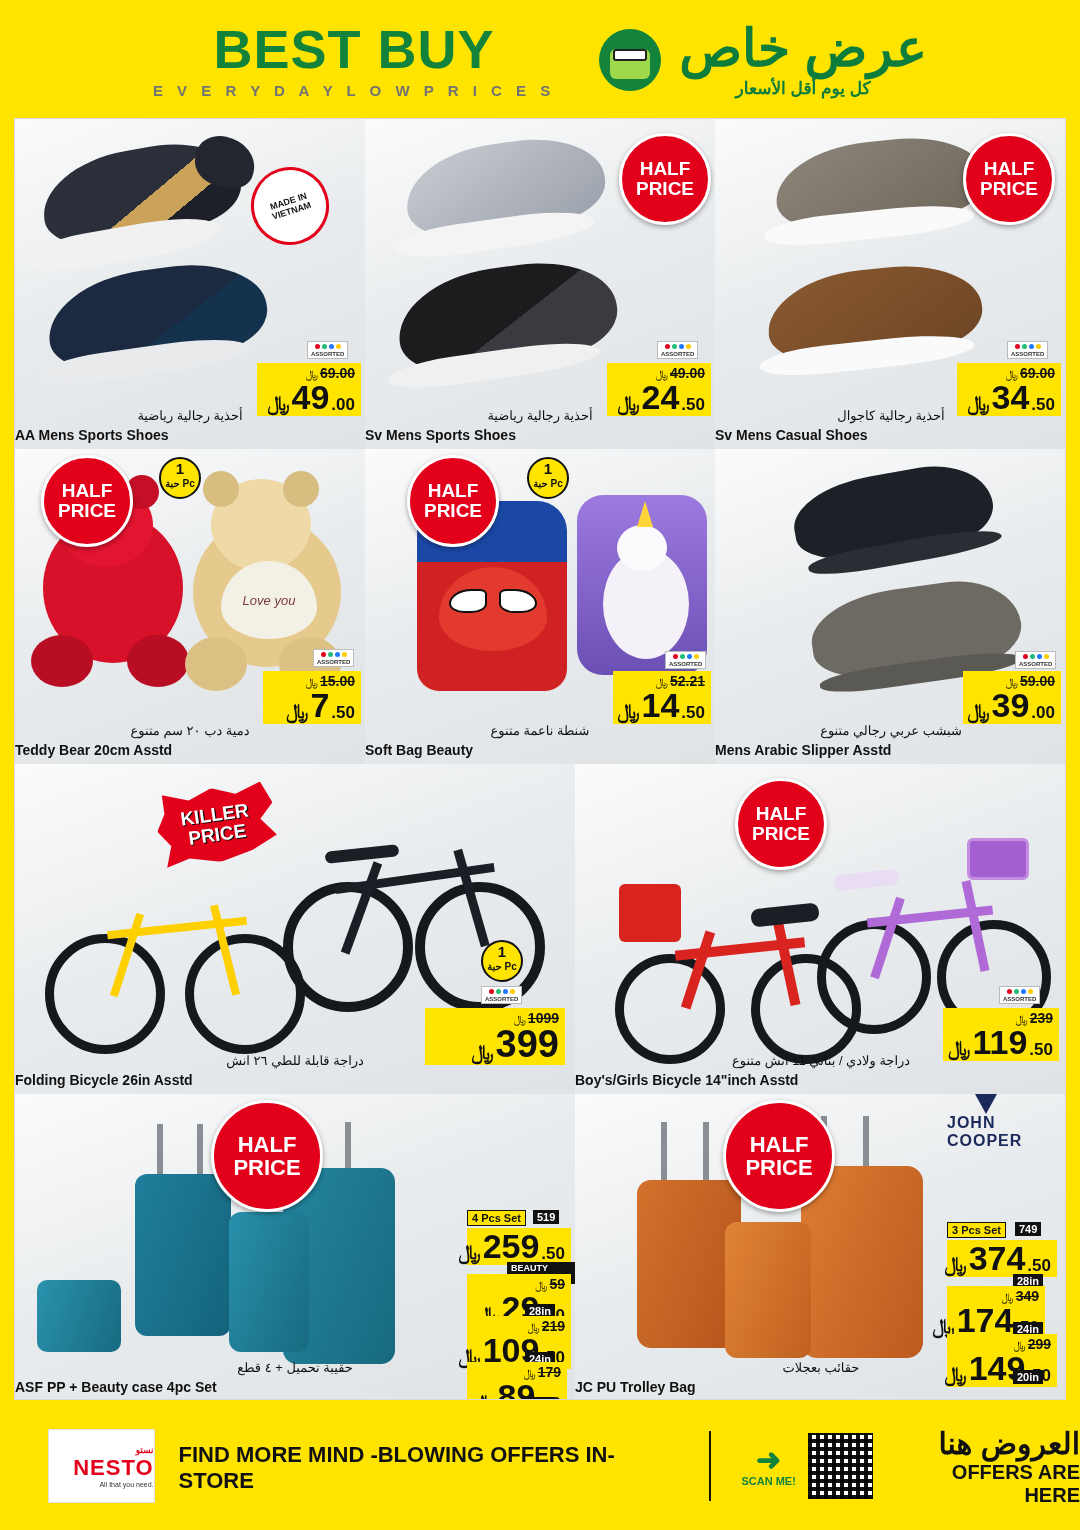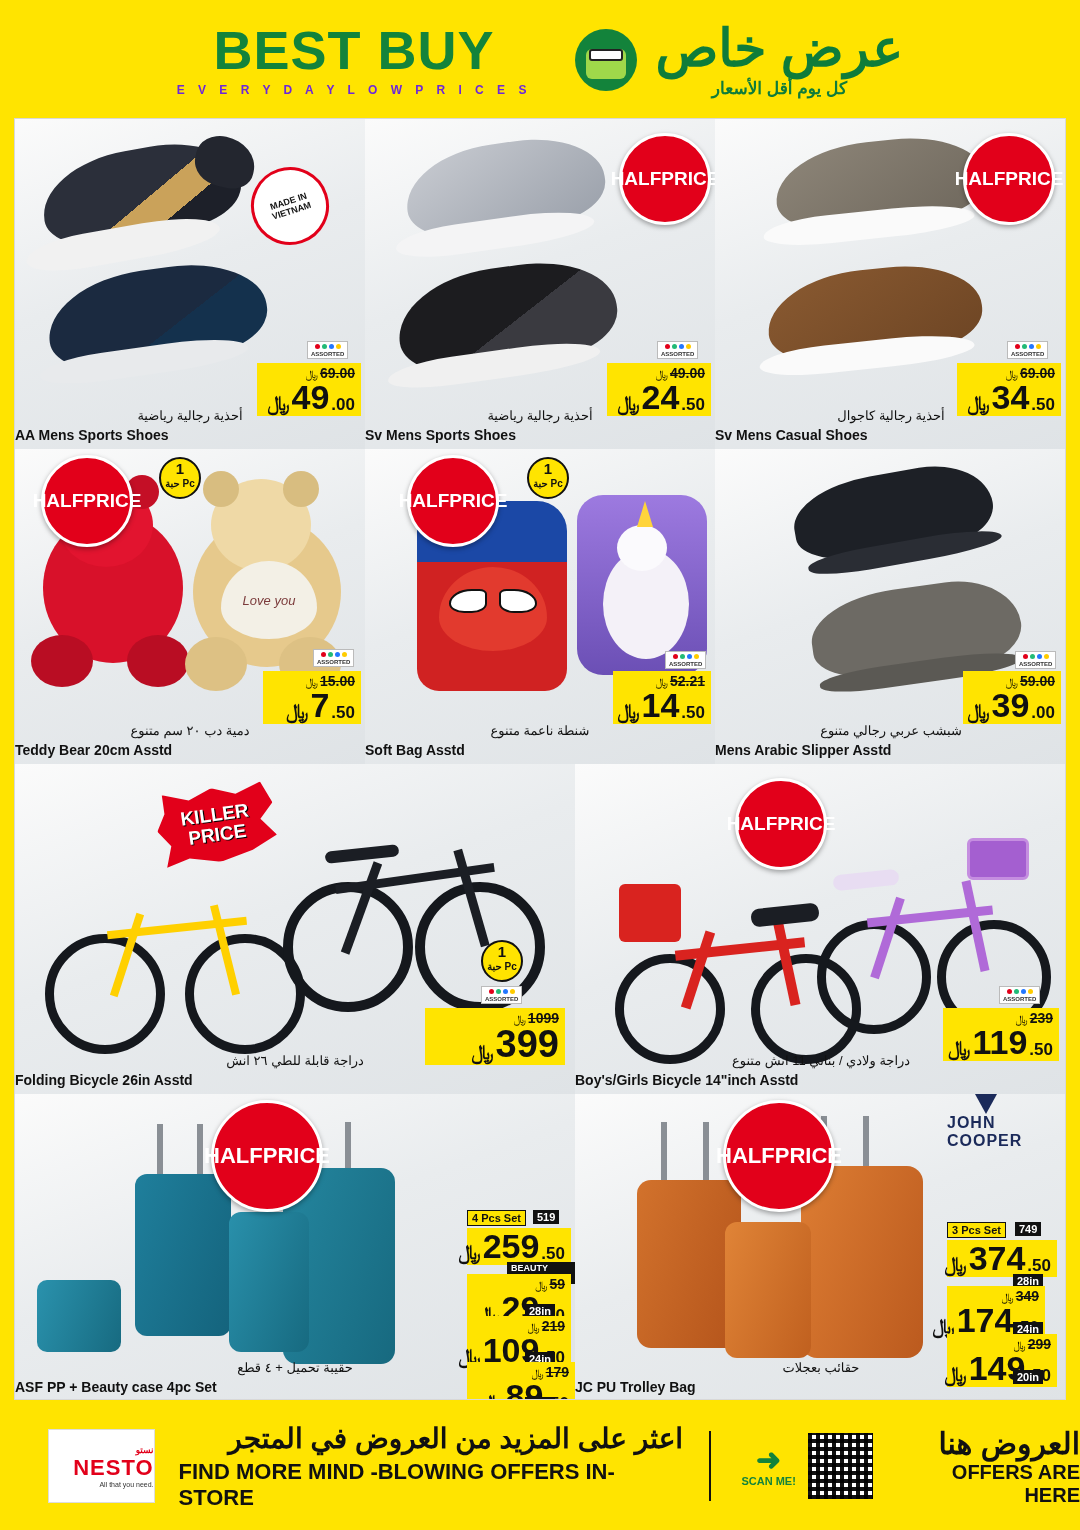--- a/index.html
+++ b/index.html
@@ -18,21 +18,21 @@
     display:flex; align-items:center; justify-content:center;
     position:relative;
   }
   .bb-block { text-align:center; margin-right:26px; }
   .bb-title {
     font-size:54px; font-weight:bold; color:#13833b;
     letter-spacing:1px; line-height:1.0;
     font-family:"Liberation Sans", sans-serif;
   }
   .bb-sub {
-    font-size:12px; color:#6d28d9; font-weight:bold;
+    font-size:15px; color:#737373; font-weight:bold;
     letter-spacing:5px; margin-top:6px;
   }
   .mascot {
     width:62px; height:62px; border-radius:50%;
     background:#13833b; position:relative; margin:0 18px;
     display:flex; align-items:center; justify-content:center;
   }
   .mascot:before {
     content:""; position:absolute; width:40px; height:30px;
     background:#9fd84a; border-radius:6px; top:20px;
@@ -78,21 +78,21 @@
   }
   .tag .riyal { font-size:20px; font-weight:bold; }
   .tag .dec { font-size:17px; font-weight:bold; }
   .tag .big-only { font-size:38px; font-weight:bold; }
 
   .name-ar { font-size:13px; text-align:center; color:#111; direction:rtl; }
   .name-en { font-size:14px; text-align:left; color:#111; font-weight:600; }
 
   .halfprice {
     position:absolute; width:92px; height:92px; border-radius:50%;
-    background:#e2001a; color:#fff; display:flex; 
+    background:#e2001a; color:#fff; display:flex; flex-direction:column;
     align-items:center; justify-content:center; font-weight:bold;
     font-size:19px; line-height:1.05; text-align:center;
     box-shadow:0 2px 5px rgba(0,0,0,.35);
     border:3px solid #fff;
   }
   .killer {
     position:absolute; width:118px; height:74px;
     background:#e2001a; color:#fff; font-weight:bold; font-size:19px;
     display:flex; flex-direction:column; align-items:center; justify-content:center;
     text-align:center; line-height:1.05;
@@ -334,21 +334,21 @@
     </div>
     <div class="tag" style="left:248px;top:222px;width:98px">
       <div><span class="cur-old">﷼</span><span class="old">52.21</span></div>
       <div class="main">
           <span class="riyal">﷼</span>
           <span>14</span>
           <span class="dec">.50</span>
         </div>
     </div>
     <div style="position:absolute;left:0;bottom:26px;width:100%" class="name-ar">شنطة ناعمة متنوع</div>
-    <div style="position:absolute;left:0;bottom:6px;width:100%" class="name-en">Soft Bag Asstd</div>
+    <div style="position:absolute;left:0;bottom:6px;width:100%" class="name-en">Soft Bag Beauty</div>
   </div>
 
   <div class="cell" style="left:700px;top:330px;width:352px;height:315px">
     <div style="position:absolute;left:78px;top:24px;width:200px;height:80px;background:#1d2026;border-radius:50% 40% 30% 46%/60% 70% 50% 46%;transform:rotate(-10deg)"></div>
     <div style="position:absolute;left:92px;top:92px;width:196px;height:22px;background:#2a2d34;border-radius:40% 50% 50% 40%/60% 70% 60% 60%;transform:rotate(-10deg)"></div>
     <div style="position:absolute;left:96px;top:138px;width:210px;height:86px;background:#6d6a64;border-radius:50% 40% 30% 46%/60% 70% 50% 46%;transform:rotate(-8deg)"></div>
     <div style="position:absolute;left:104px;top:212px;width:204px;height:22px;background:#5b5954;border-radius:40% 50% 50% 40%/60% 70% 60% 60%;transform:rotate(-8deg)"></div>
 
     <div class="assorted" style="left:300px;top:202px">
       <span class="dots"><i style="background:#e2001a"></i><i style="background:#2b7"></i><i style="background:#27f"></i><i style="background:#fc0"></i></span>
@@ -479,21 +479,21 @@
     <div class="sizebox" style="left:510px;top:210px">28in</div>
     <div class="tag" style="left:452px;top:222px;width:104px">
       <div><span class="cur-old">﷼</span><span class="old">219</span></div>
       <div class="main">
           <span class="riyal">﷼</span>
           <span>109</span>
           <span class="dec">.50</span>
         </div>
     </div>
     <div class="sizebox" style="left:510px;top:258px">24in</div>
-    <div class="tag" style="left:452px;top:268px;width:108px">
+    <div class="tag" style="left:452px;top:268px;width:100px">
       <div><span class="cur-old">﷼</span><span class="old">179</span></div>
       <div class="main">
           <span class="riyal">﷼</span>
           <span>89</span>
           <span class="dec">.50</span>
         </div>
     </div>
 
     <div style="position:absolute;left:452px;top:200px"></div>
 
@@ -558,21 +558,20 @@
 
 </div>
 
 <div class="footer">
   <div class="nesto-logo">
     <div class="n1">نستو</div>
     <div class="n2">NESTO</div>
     <div class="n3">All that you need.</div>
   </div>
   <div class="foot-txt">
-    <div class="foot-ar">اعثر على المزيد من العروض في المتجر</div>
     <div class="foot-en">FIND MORE MIND -BLOWING OFFERS IN-STORE</div>
   </div>
   <div class="divider"></div>
   <div class="scanme">
     <div class="scan-arrow">➜</div>
     <div class="scan-lbl">SCAN ME!</div>
   </div>
   <div class="qr"></div>
   <div class="offers">
     <div class="offers-ar">العروض هنا</div>

